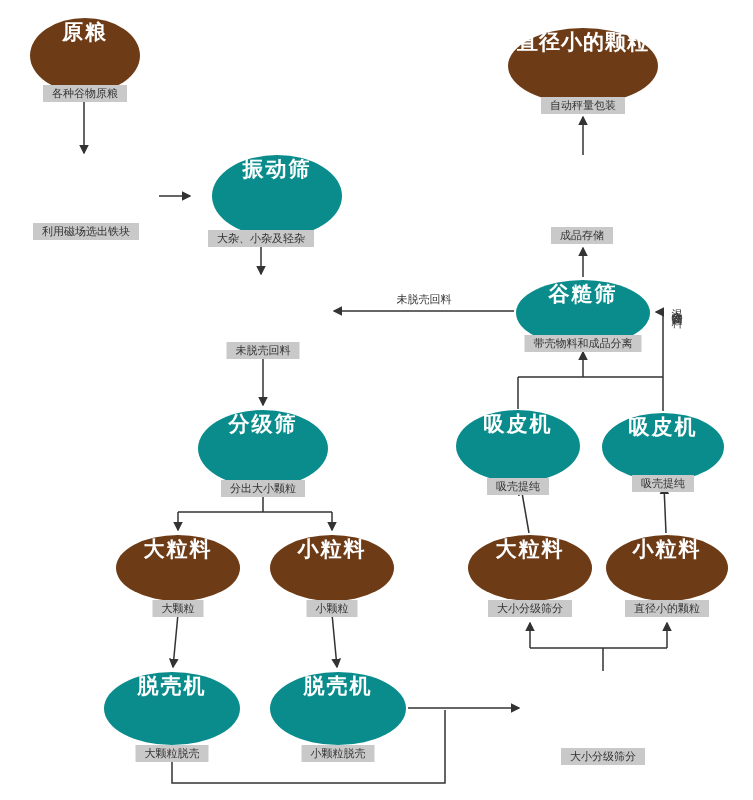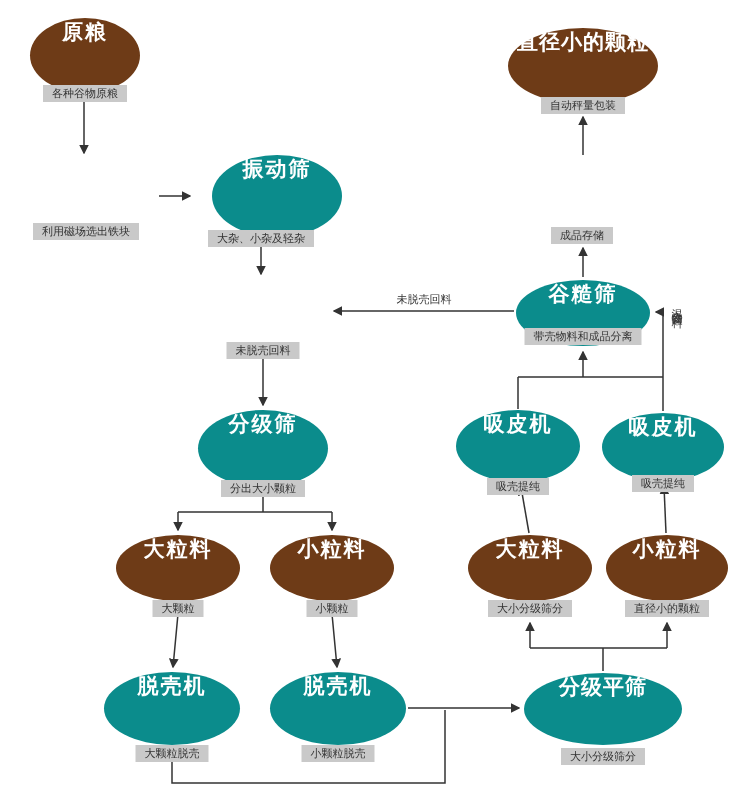--- a/index.html
+++ b/index.html
@@ -98,23 +98,20 @@
   <div class="node teal" style="left:104px;top:672px;width:136px;height:73px">
     <span class="node-label">脱壳机</span>
   </div>
   <div class="sublabel" style="left:172px;top:745px">大颗粒脱壳</div>
 
   <div class="node teal" style="left:270px;top:672px;width:136px;height:73px">
     <span class="node-label">脱壳机</span>
   </div>
   <div class="sublabel" style="left:338px;top:745px">小颗粒脱壳</div>
 
-  <div class="node teal wide" style="left:524px;top:673px;width:158px;height:72px">
-    <span class="node-label">分级平筛</span>
-  </div>
   <div class="sublabel" style="left:603px;top:748px">大小分级筛分</div>
 
   <div class="node brown" style="left:468px;top:535px;width:124px;height:66px">
     <span class="node-label">大粒料</span>
   </div>
   <div class="sublabel" style="left:530px;top:600px">大小分级筛分</div>
 
   <div class="node brown" style="left:606px;top:535px;width:122px;height:66px">
     <span class="node-label">小粒料</span>
   </div>
@@ -126,21 +123,21 @@
   <div class="sublabel" style="left:518px;top:478px">吸壳提纯</div>
 
   <div class="node teal" style="left:602px;top:413px;width:122px;height:68px">
     <span class="node-label">吸皮机</span>
   </div>
   <div class="sublabel" style="left:663px;top:475px">吸壳提纯</div>
 
   <div class="node teal" style="left:516px;top:280px;width:134px;height:66px">
     <span class="node-label">谷糙筛</span>
   </div>
-  <div class="sublabel" style="left:583px;top:328px">带壳物料和成品分离</div>
+  <div class="sublabel" style="left:583px;top:335px">带壳物料和成品分离</div>
 
   <div class="sublabel" style="left:582px;top:227px">成品存储</div>
 
   <div class="node brown wide" style="left:508px;top:28px;width:150px;height:76px">
     <span class="node-label">直径小的颗粒</span>
   </div>
   <div class="sublabel" style="left:583px;top:97px">自动秤量包装</div>
 
   <div class="edge-label h" style="left:424px;top:292px">未脱壳回料</div>
   <div class="edge-label v" style="left:668px;top:300px">混合物回料</div>

